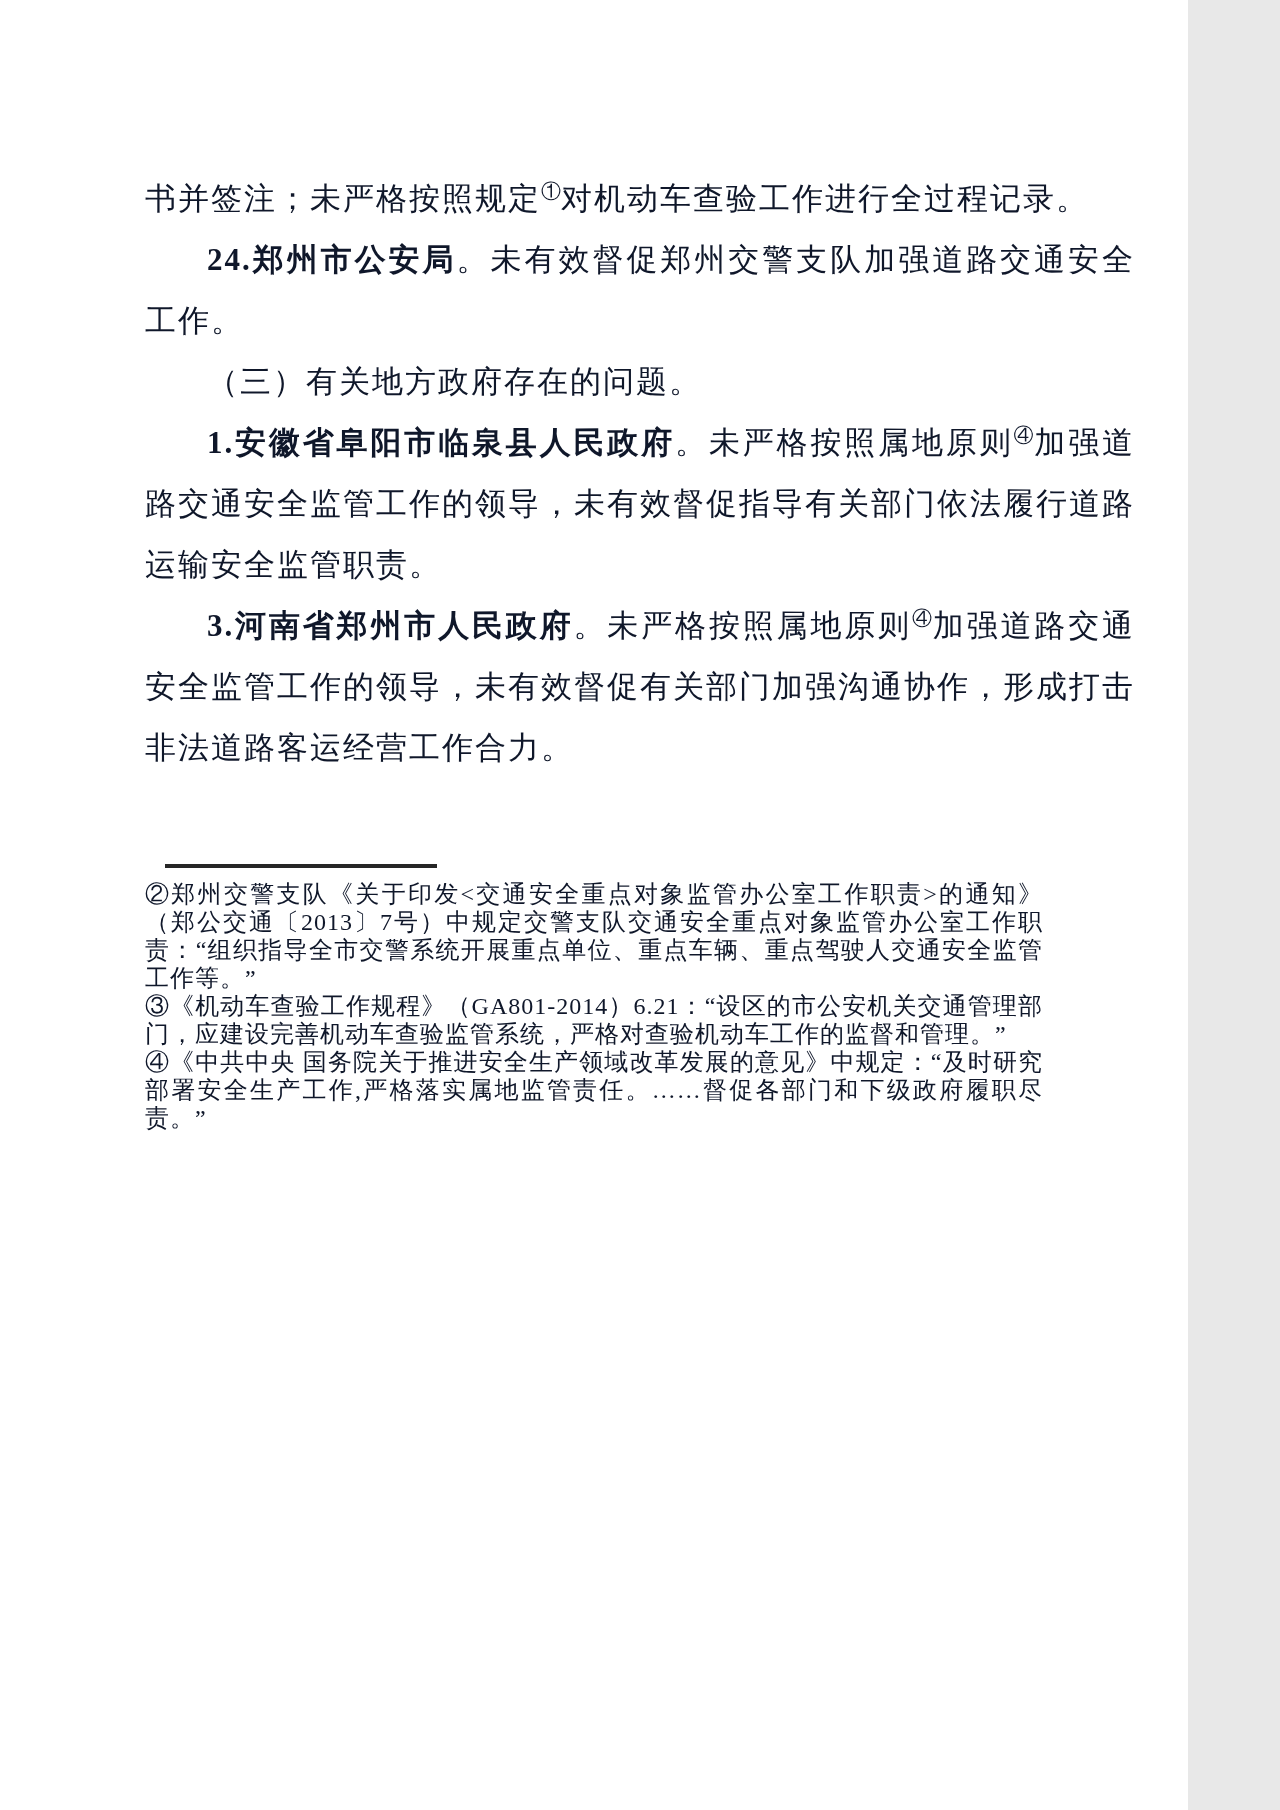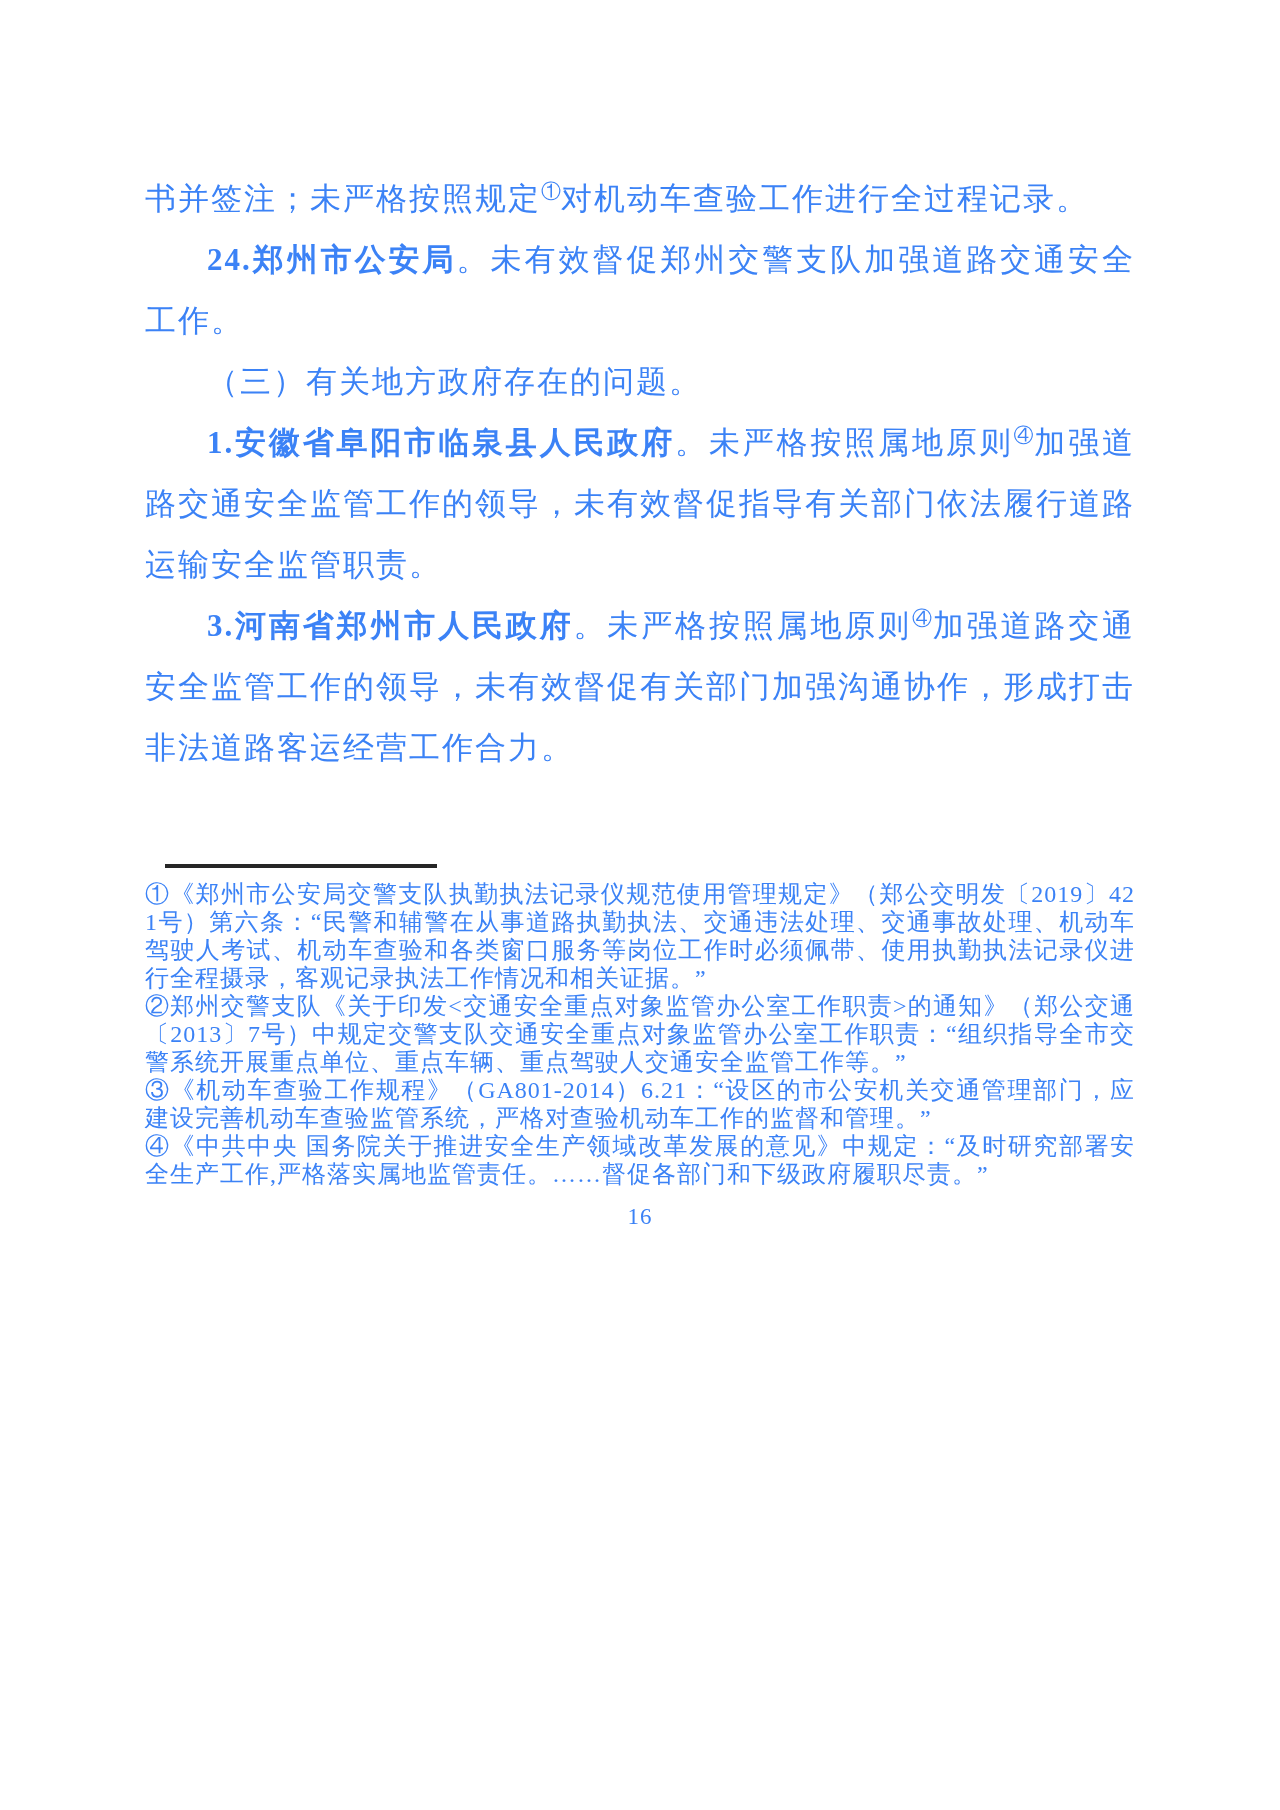--- a/index.html
+++ b/index.html
@@ -3,24 +3,24 @@
 <meta charset="utf-8">
 <style>
   html, body { margin: 0; padding: 0; }
   body {
     width: 1280px;
     font-family: "Liberation Serif", "DejaVu Serif", serif;
     background: #e8e8e8;
   }
   .page {
     position: relative;
-    width: 1280px;
+    width: 1188px;
     height: 1810px;
     background: #ffffff;
-    color: #3b82f6;
+    color: #0f172a;
     overflow: hidden;
     box-sizing: border-box;
     padding: 168px 145px 16px 145px;
   }
   
   .doc-body { width: 990px; }
   .body-para {
     margin: 0;
     font-size: 31px;
     line-height: 61px;
@@ -71,21 +71,19 @@
       <p class="body-para no-indent"><span>书并签注；未严格按照规定</span><span class="seg-sup">①</span><span>对机动车查验工作进行全过程记录。</span></p>
       <p class="body-para"><span class="seg-bold">24.郑州市公安局</span><span>。未有效督促郑州交警支队加强道路交通安全工作。</span></p>
       <p class="body-para"><span>（三）有关地方政府存在的问题。</span></p>
       <p class="body-para"><span class="seg-bold">1.安徽省阜阳市临泉县人民政府</span><span>。未严格按照属地原则</span><span class="seg-sup">④</span><span>加强道路交通安全监管工作的领导，未有效督促指导有关部门依法履行道路运输安全监管职责。</span></p>
       <p class="body-para"><span class="seg-bold">3.河南省郑州市人民政府</span><span>。未严格按照属地原则</span><span class="seg-sup">④</span><span>加强道路交通安全监管工作的领导，未有效督促有关部门加强沟通协作，形成打击非法道路客运经营工作合力。</span></p>
     </main>
 
   <section class="footnotes">
     <div class="footnote-divider"></div>
     <div>
-        <p class="footnote">①《郑州市公安局交警支队执勤执法记录仪规范使用管理规定》（郑公交明发〔2019〕421号）第六条：“民警和辅警在从事道路执勤执法、交通违法处理、交通事故处理、机动车驾驶人考试、机动车查验和各类窗口服务等岗位工作时必须佩带、使用执勤执法记录仪进行全程摄录，客观记录执法工作情况和相关证据。”</p>
         <p class="footnote">②郑州交警支队《关于印发&lt;交通安全重点对象监管办公室工作职责&gt;的通知》（郑公交通〔2013〕7号）中规定交警支队交通安全重点对象监管办公室工作职责：“组织指导全市交警系统开展重点单位、重点车辆、重点驾驶人交通安全监管工作等。”</p>
         <p class="footnote">③《机动车查验工作规程》（GA801-2014）6.21：“设区的市公安机关交通管理部门，应建设完善机动车查验监管系统，严格对查验机动车工作的监督和管理。”</p>
         <p class="footnote">④《中共中央 国务院关于推进安全生产领域改革发展的意见》中规定：“及时研究部署安全生产工作,严格落实属地监管责任。……督促各部门和下级政府履职尽责。”</p>
       </div>
   </section>
 
-  <div class="page-number">16</div>
 </div>
 
 </body></html>

